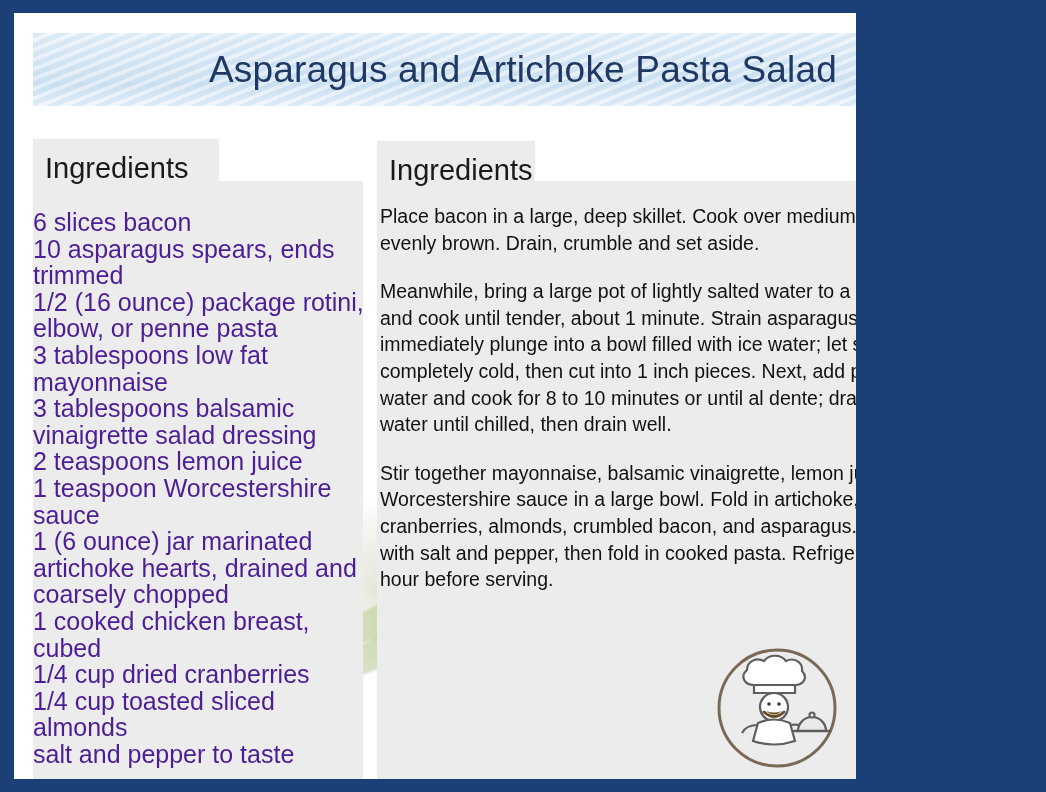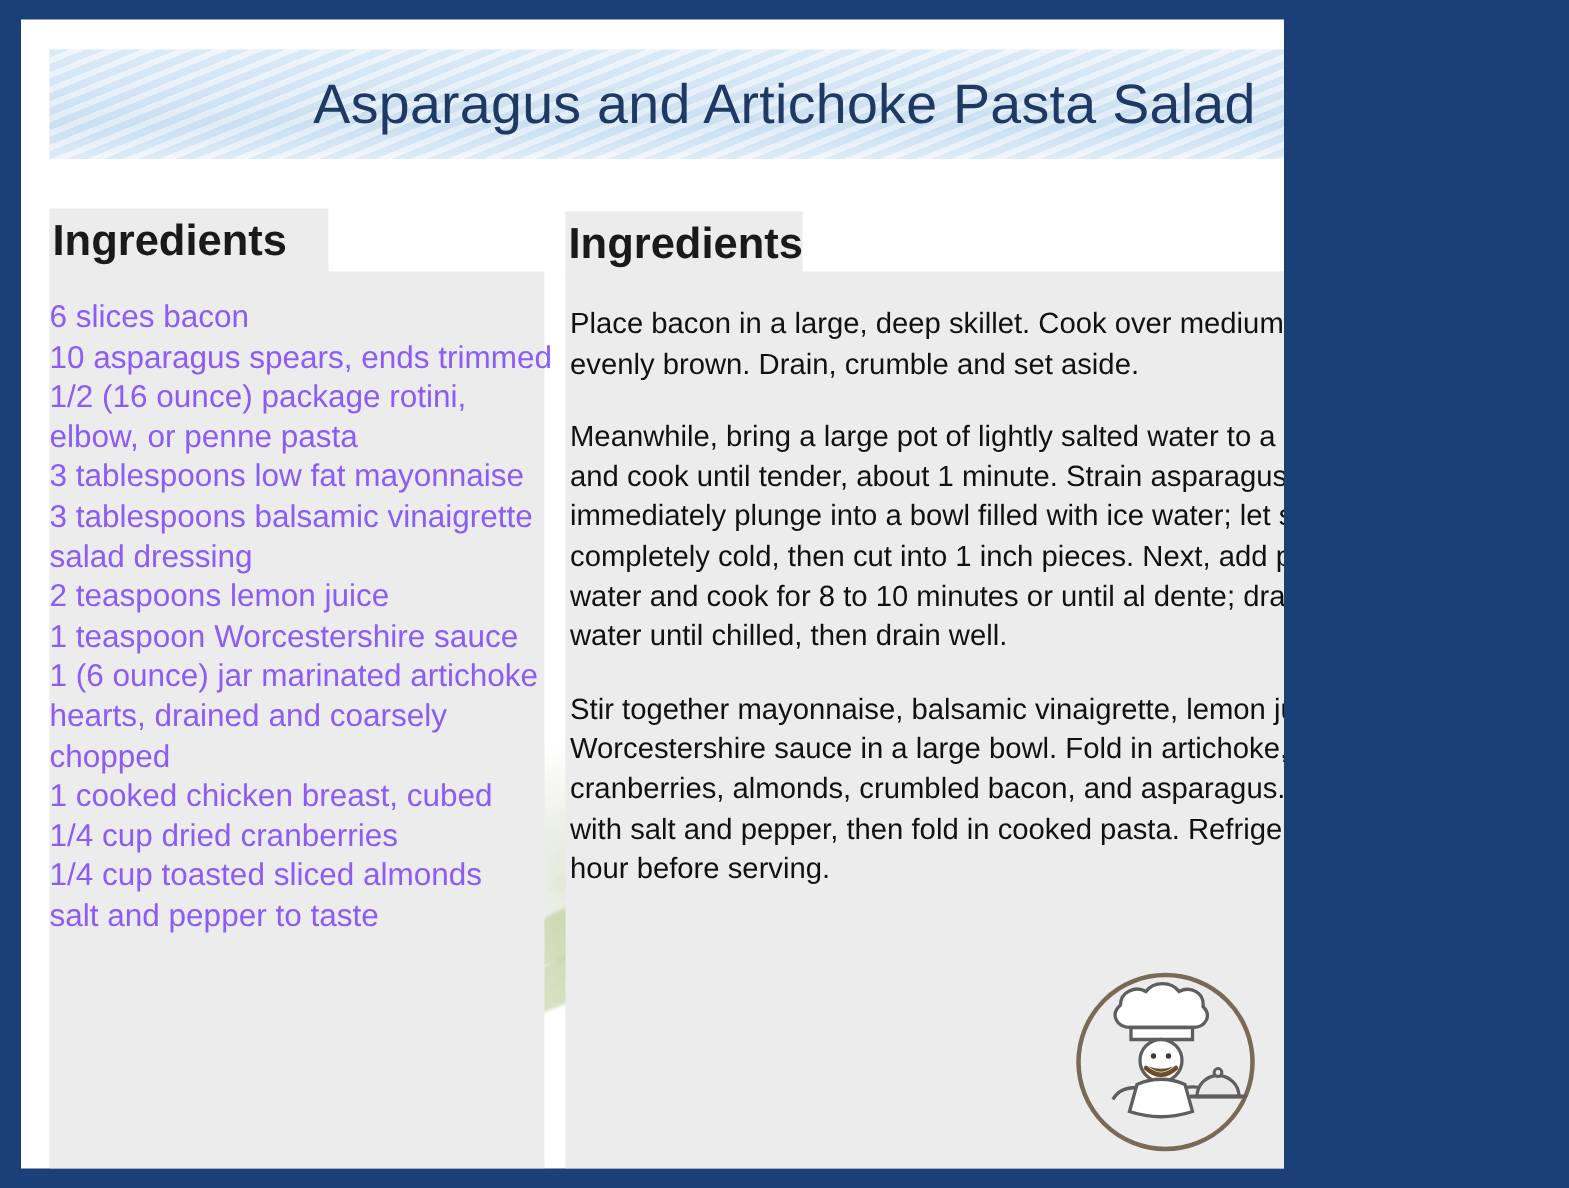--- a/index.html
+++ b/index.html
@@ -117,42 +117,41 @@
     position: absolute;
     background: #ececec;
   }
   .col-ingredients { left: 19px; top: 168px; width: 330px; height: 598px; }
   .col-directions  { left: 363px; top: 168px; width: 636px; height: 598px; }
 
   .panel-head {
     position: absolute;
     background: #ececec;
     display: flex;
-    align-items: center;
-    padding-left: 2px;
+    align-items: flex-end;
+    padding-left: 12px;
     box-sizing: border-box;
-    font-weight: bold;
   }
   .head-ingredients { left: 19px; top: 126px; width: 186px; height: 44px; }
   .head-directions  { left: 363px; top: 128px; width: 158px; height: 44px; }
   .panel-head span {
     font-size: 29px;
     color: #1a1a1a;
     line-height: 1;
   }
 
   
   .ingredients-list {
     position: absolute;
     left: 19px;
-    top: 186px;
+    top: 196px;
     width: 340px;
-    font-size: 21px;
+    font-size: 25px;
     line-height: 26.6px;
-    color: #8b5cf6;
+    color: #4c1d95;
     white-space: pre-line;
   }
   .directions-body {
     position: absolute;
     left: 366px;
     top: 190px;
     width: 650px;
     font-size: 19.5px;
     line-height: 26.6px;
     color: #111111;

